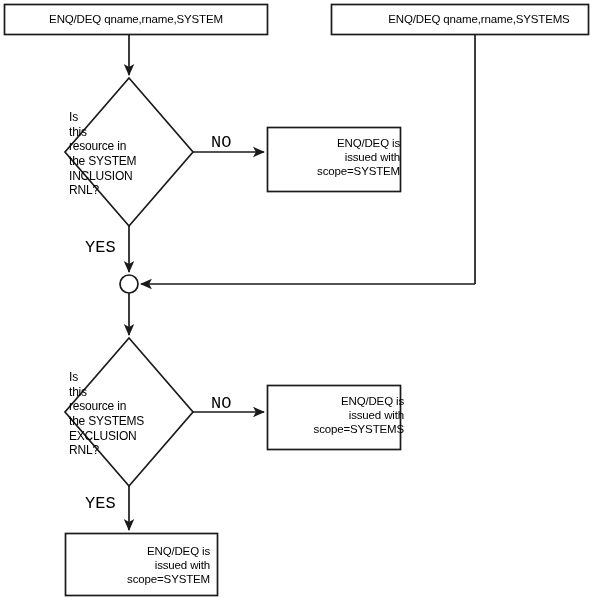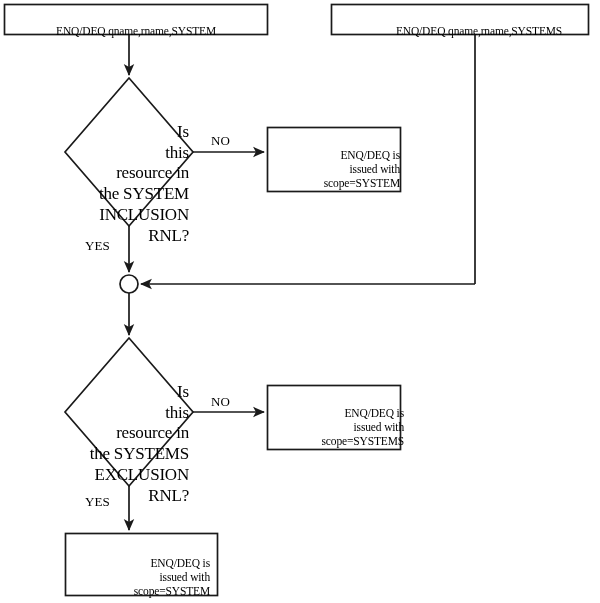--- a/index.html
+++ b/index.html
@@ -20,49 +20,48 @@
   #canvas svg.layer {
     position: absolute;
     left: 0;
     top: 0;
     width: 600px;
     height: 603px;
   }
   .node-text {
     position: absolute;
     color: #000000;
-    font-family: Liberation Serif, serif;
+    font-family: Liberation Sans, sans-serif;
     line-height: 1.22;
     white-space: pre-line;
     pointer-events: none;
-    margin-top: 12px;
   }
   
   .box-text {
     font-size: 11.5px;
     letter-spacing: -0.15px;
   }
   .box-text.center {
     text-align: center;
   }
   .box-text.left {
     text-align: right;
   }
   
   .diamond-text {
-    font-size: 17px;
-    text-align: right;
+    font-size: 12px;
+    text-align: left;
     letter-spacing: -0.2px;
   }
   
   .edge-label {
     position: absolute;
-    font-size: 13px;
+    font-size: 17px;
     color: #000000;
-    font-family: Liberation Serif, serif;
+    font-family: Liberation Mono, monospace;
     letter-spacing: 0.1px;
     pointer-events: none;
   }
 </style>
 </head>
 <body>
 
 <div id="canvas">
 
   <svg class="layer" viewBox="0 0 600 603">

